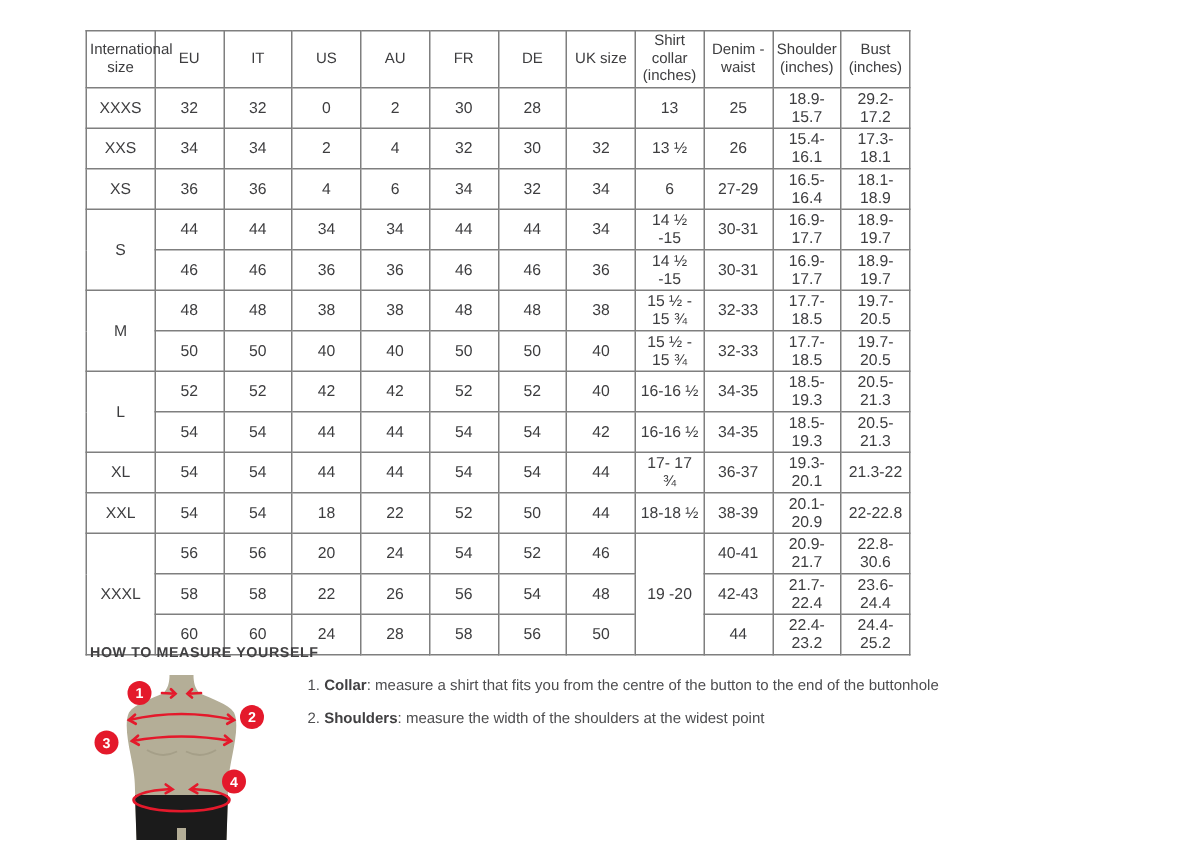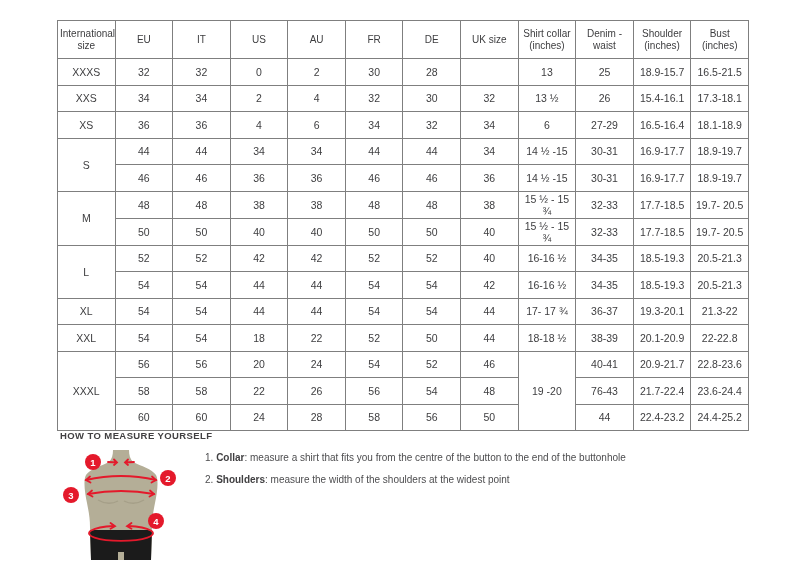--- a/index.html
+++ b/index.html
@@ -4,21 +4,21 @@
 <style>
   html,body{margin:0;padding:0;}
   body{
     width:787px;height:566px;position:relative;background:#ffffff;
     font-family:"Liberation Sans","DejaVu Sans",sans-serif;
     color:#404041;overflow:hidden;
   }
   
   .size-table-wrap{position:absolute;left:57px;top:20px;}
   table.size-table{
-    border-collapse:collapse;table-layout:fixed;width:692px;
+    border-collapse:collapse;table-layout:fixed;width:550px;
   }
   table.size-table th,table.size-table td{
     border:1px solid #7f7f7f;text-align:center;vertical-align:middle;
     padding:1px 2px;color:#3d3d3f;font-weight:normal;
   }
   table.size-table th{height:35px;font-size:10px;line-height:11.5px;}
   table.size-table td{height:23.5px;font-size:10.5px;}
   
   .measure-heading{
     position:absolute;left:60px;top:430px;font-size:9.5px;font-weight:bold;
@@ -57,21 +57,21 @@
           <td>32</td>
           <td>32</td>
           <td>0</td>
           <td>2</td>
           <td>30</td>
           <td>28</td>
           <td></td>
           <td>13</td>
           <td>25</td>
           <td>18.9-15.7</td>
-          <td>16.5-21.5</td>
+          <td>29.2-17.2</td>
         </tr>
         <tr>
           <td>XXS</td>
           <td>34</td>
           <td>34</td>
           <td>2</td>
           <td>4</td>
           <td>32</td>
           <td>30</td>
           <td>32</td>
@@ -208,31 +208,31 @@
           <td>56</td>
           <td>56</td>
           <td>20</td>
           <td>24</td>
           <td>54</td>
           <td>52</td>
           <td>46</td>
           <td rowspan="3">19 -20</td>
           <td>40-41</td>
           <td>20.9-21.7</td>
-          <td>22.8-23.6</td>
+          <td>22.8-30.6</td>
         </tr>
         <tr>
           <td>58</td>
           <td>58</td>
           <td>22</td>
           <td>26</td>
           <td>56</td>
           <td>54</td>
           <td>48</td>
-          <td>76-43</td>
+          <td>42-43</td>
           <td>21.7-22.4</td>
           <td>23.6-24.4</td>
         </tr>
         <tr>
           <td>60</td>
           <td>60</td>
           <td>24</td>
           <td>28</td>
           <td>58</td>
           <td>56</td>

